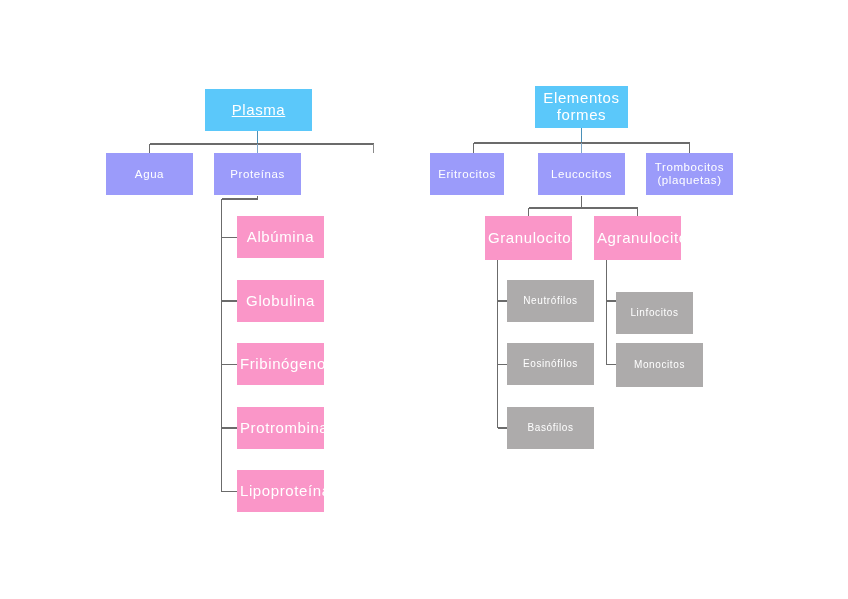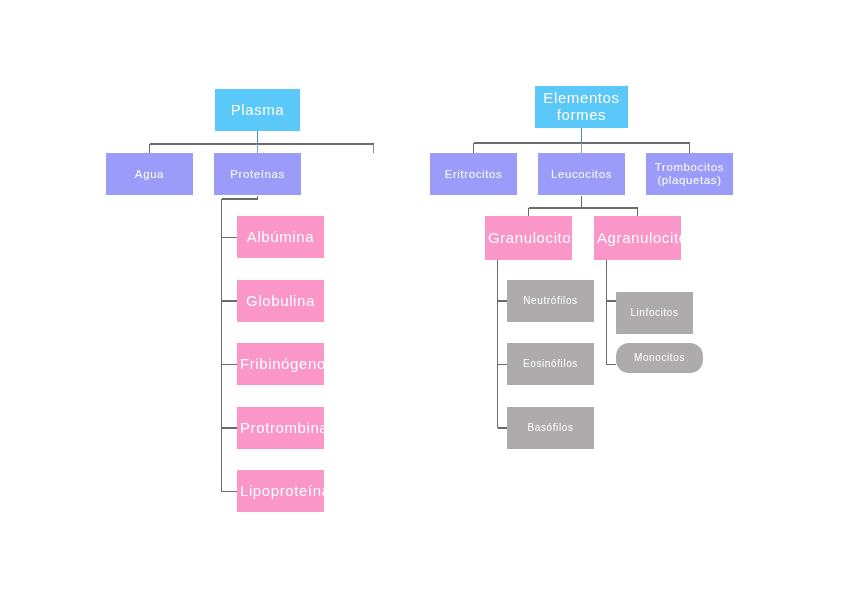--- a/index.html
+++ b/index.html
@@ -88,41 +88,41 @@
       <path d="M497.5,301 L507,301"></path>
       <path d="M497.5,364.5 L507,364.5"></path>
       <path d="M497.5,428 L507,428"></path>
 
       <path d="M606.5,260 L606.5,364.5"></path>
       <path d="M606.5,301 L616,301"></path>
       <path d="M606.5,364.5 L616,364.5"></path>
     </g>
   </svg>
 
-  <div class="node n-blue" style="left:215px; top:89px; width:85px; height:42px;">
+  <div class="node n-blue" style="left:205px; top:89px; width:107px; height:42px;text-decoration:underline;">
     <span>Plasma</span>
   </div>
 
   <div class="node n-blue" style="left:535px; top:86px; width:93px; height:42px;">
     <span>
       <span>Elementos</span>
       <span>formes</span>
     </span>
   </div>
 
   <div class="node n-purple" style="left:106px; top:153px; width:87px; height:42px;">
     <span>Agua</span>
   </div>
 
   <div class="node n-purple" style="left:214px; top:153px; width:87px; height:42px;">
     <span>Proteínas</span>
   </div>
 
 
-  <div class="node n-purple" style="left:430px; top:153px; width:87px; height:42px;">
+  <div class="node n-purple" style="left:430px; top:153px; width:74px; height:42px;">
     <span>Eritrocitos</span>
   </div>
 
   <div class="node n-purple" style="left:538px; top:153px; width:87px; height:42px;">
     <span>Leucocitos</span>
   </div>
 
   <div class="node n-purple" style="left:646px; top:153px; width:87px; height:42px;">
     <span>
       <span>Trombocitos</span>
@@ -167,17 +167,17 @@
   </div>
 
   <div class="node n-gray" style="left:507px; top:407px; width:87px; height:42px;">
     <span>Basófilos</span>
   </div>
 
   <div class="node n-gray" style="left:616px; top:292px; width:77px; height:42px;">
     <span>Linfocitos</span>
   </div>
 
-  <div class="node n-gray" style="left:616px; top:343px; width:87px; height:30px;border-radius:13px;">
+  <div class="node n-gray" style="left:616px; top:343px; width:87px; height:44px;">
     <span>Monocitos</span>
   </div>
 
 </div>
 
 </body></html>

